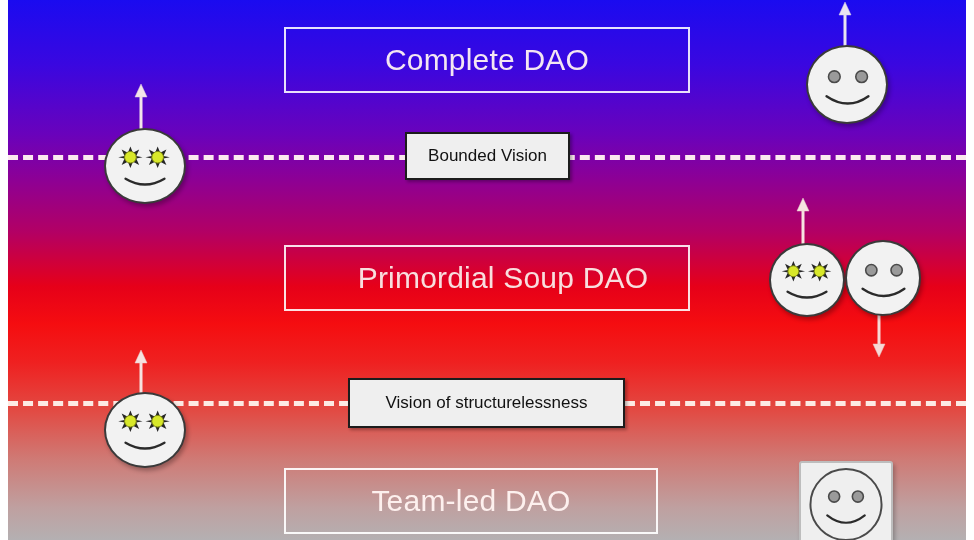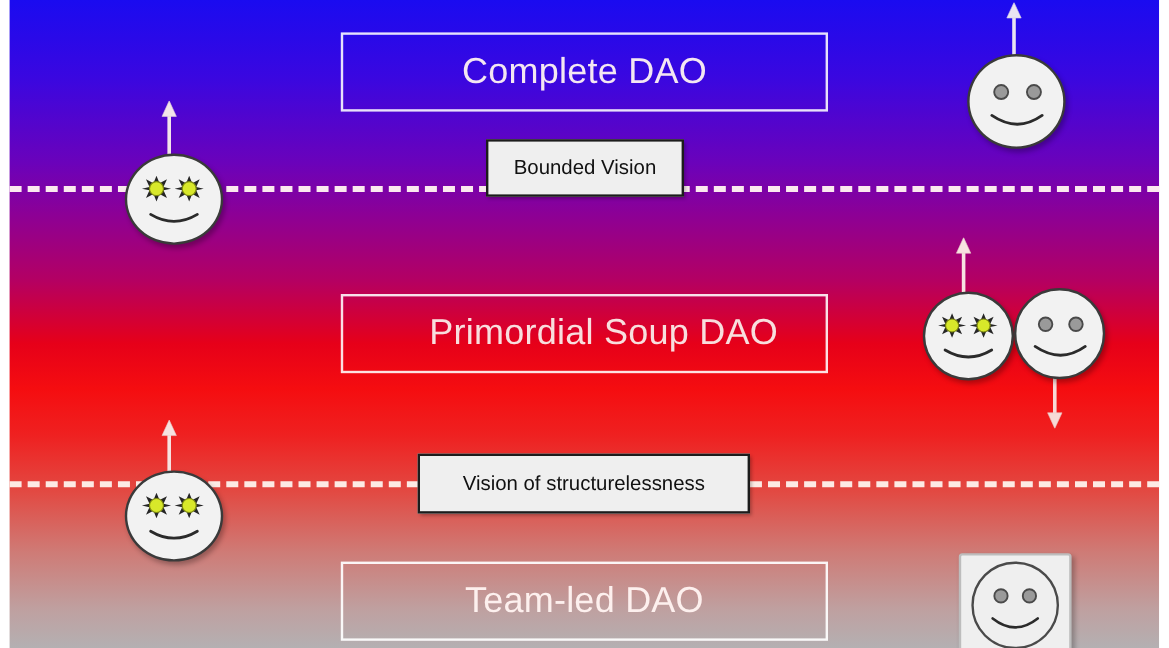--- a/index.html
+++ b/index.html
@@ -80,40 +80,40 @@
     left: 284px; top: 27px; width: 406px; height: 66px;
     color: #f4e6f2;
     justify-content: center;
   }
   #box-primordial {
     left: 284px; top: 245px; width: 406px; height: 66px;
     color: #f8dede;
     padding-left: 32px;
   }
   #box-team {
-    left: 284px; top: 468px; width: 406px; height: 66px;
+    left: 284px; top: 468px; width: 374px; height: 66px;
     color: #fdf0ee;
     border-color: rgba(255,255,255,0.92);
   }
 
   
   .threshold-box {
     position: absolute;
     box-sizing: border-box;
     background: #efefef;
     border: 2px solid #1c1c1c;
     display: flex;
     align-items: center;
     justify-content: center;
     color: #111111;
     font-size: 17px;
     box-shadow: 2px 2px 3px rgba(0,0,0,0.30);
   }
   #label-bounded {
-    left: 405px; top: 116px; width: 165px; height: 48px;
+    left: 405px; top: 132px; width: 165px; height: 48px;
   }
   #label-tyranny {
     left: 348px; top: 378px; width: 277px; height: 50px;
   }
 
   
   .face {
     position: absolute;
     border-radius: 50%;
     background: #f2f2f2;

